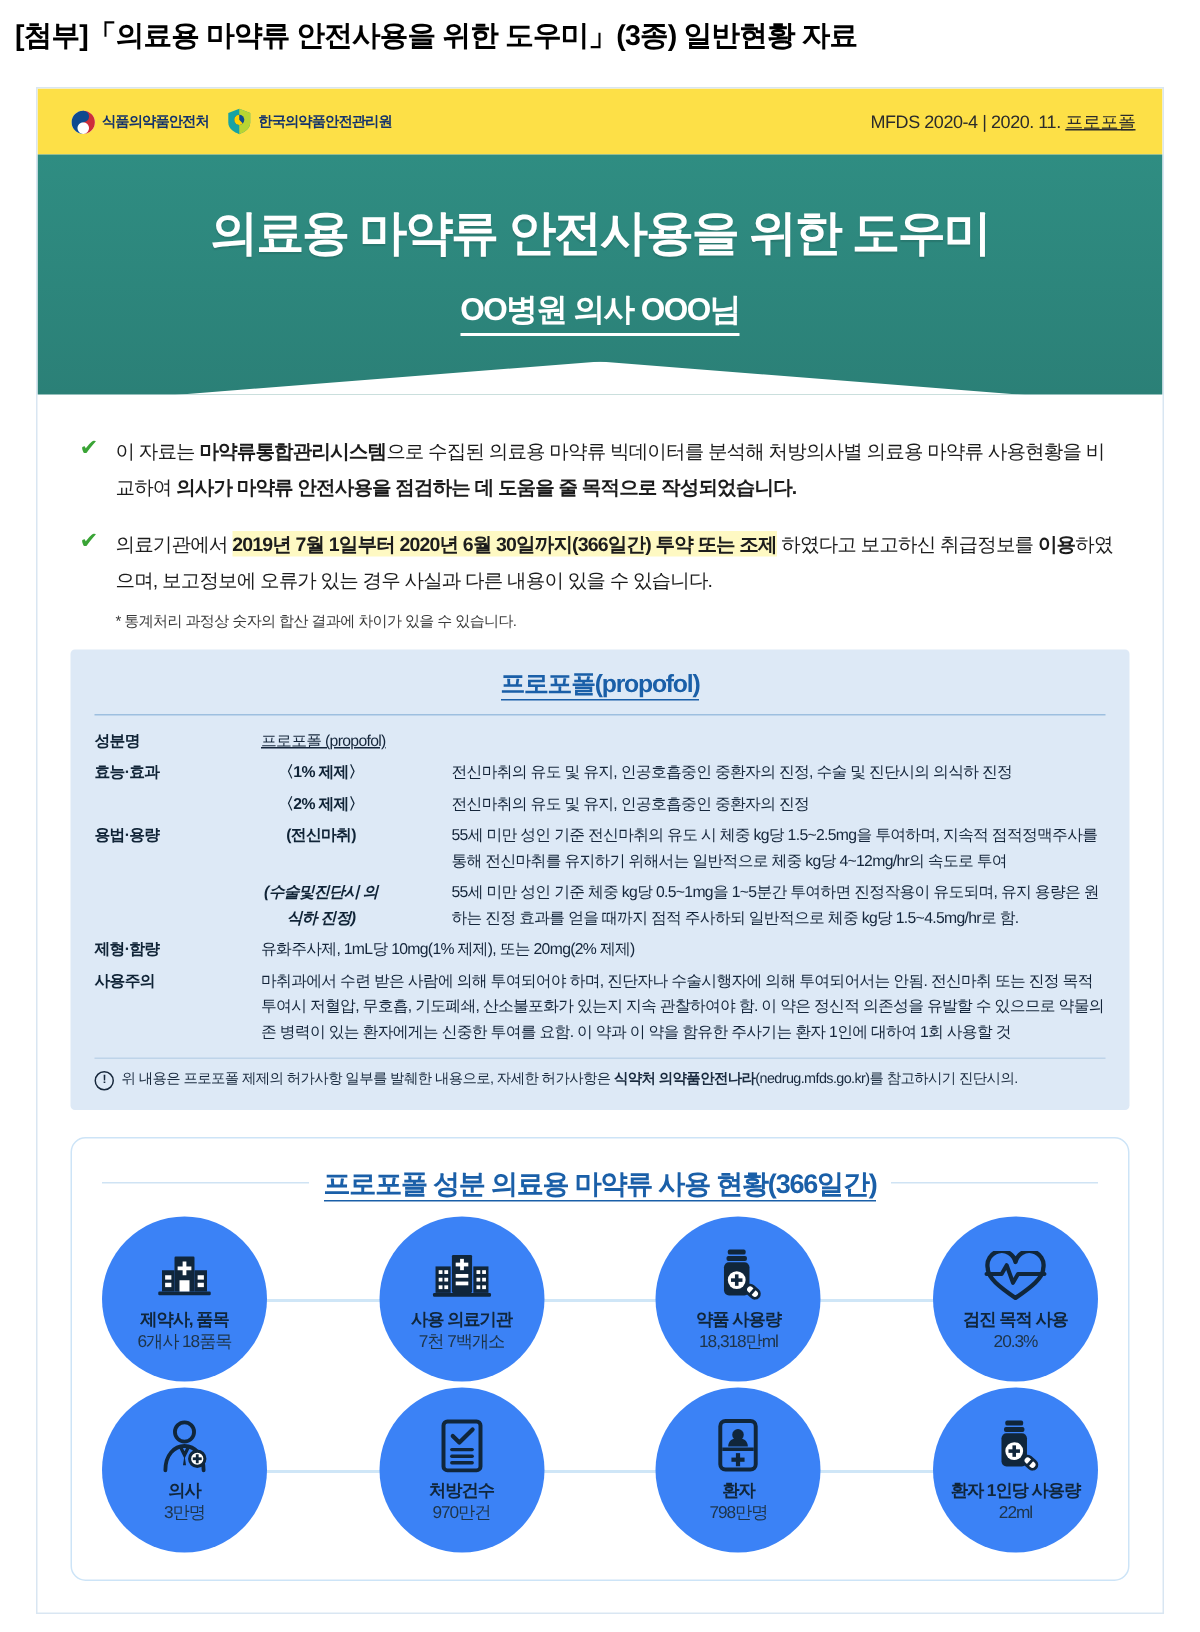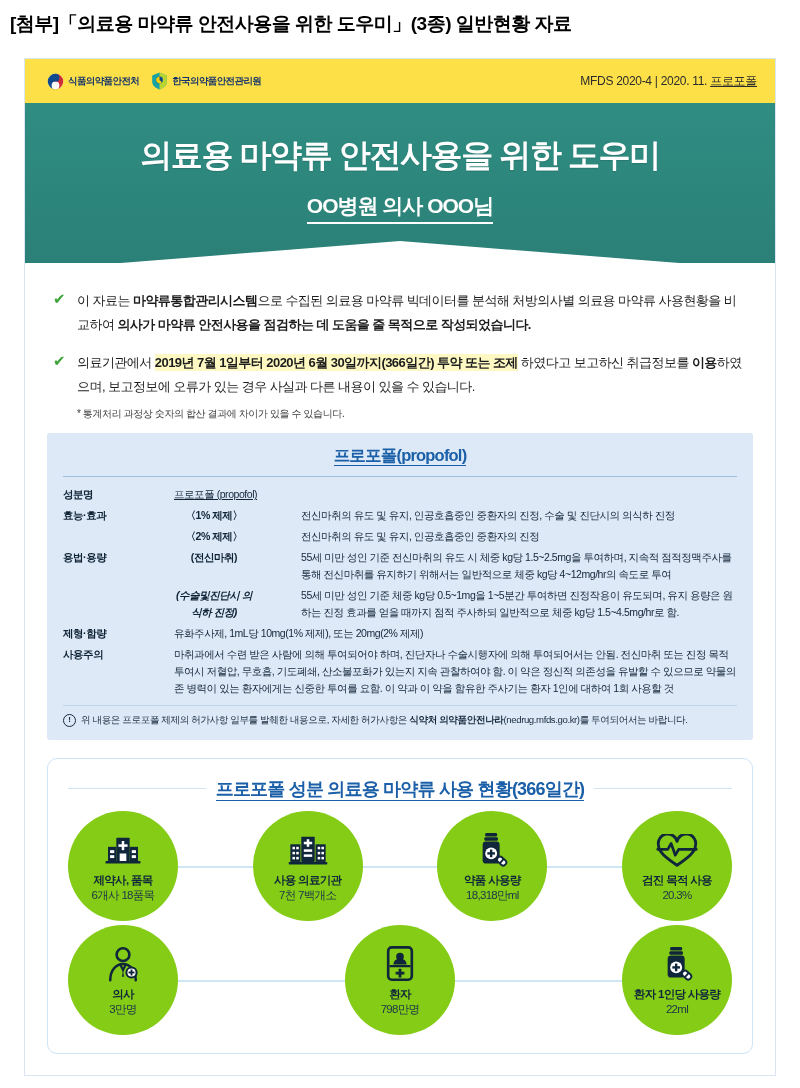--- a/index.html
+++ b/index.html
@@ -261,21 +261,21 @@
     height: 2px;
     background: #cfe6f7;
     z-index: 0;
   }
   .stat {
     position: relative;
     z-index: 1;
     width: 110px;
     height: 110px;
     border-radius: 50%;
-    background: #84cc16;
+    background: #3b82f6;
     display: flex;
     flex-direction: column;
     align-items: center;
     justify-content: center;
     text-align: center;
     flex: 0 0 auto;
   }
   .stat .ico {
     height: 40px;
     display: flex;
@@ -402,21 +402,21 @@
       <div class="val">유화주사제, 1mL당 10mg(1% 제제), 또는 20mg(2% 제제)</div>
     </div>
 
     <div class="row">
       <div class="lbl">사용주의</div>
       <div class="val">마취과에서 수련 받은 사람에 의해 투여되어야 하며, 진단자나 수술시행자에 의해 투여되어서는 안됨. 전신마취 또는 진정 목적 투여시 저혈압, 무호흡, 기도폐쇄, 산소불포화가 있는지 지속 관찰하여야 함. 이 약은 정신적 의존성을 유발할 수 있으므로 약물의존 병력이 있는 환자에게는 신중한 투여를 요함. 이 약과 이 약을 함유한 주사기는 환자 1인에 대하여 1회 사용할 것</div>
     </div>
 
     <div class="info-note">
       <span class="ic">!</span>
-      <span><span>위 내용은 프로포폴 제제의 허가사항 일부를 발췌한 내용으로, 자세한 허가사항은 </span><b>식약처 의약품안전나라</b><span>(nedrug.mfds.go.kr)를 투여되어서는 바랍니다.</span></span>
+      <span><span>위 내용은 프로포폴 제제의 허가사항 일부를 발췌한 내용으로, 자세한 허가사항은 </span><b>식약처 의약품안전나라</b><span>(nedrug.mfds.go.kr)를 참고하시기 진단시의.</span></span>
     </div>
   </div>
 
   <div class="stats">
     <div class="stats-head">
       <div class="line"></div>
       <div class="txt"><span>프로포폴 성분 의료용 마약류 사용 현황(366일간)</span></div>
       <div class="line"></div>
     </div>
 
@@ -529,20 +529,35 @@
             <g fill="#10263b">
               <rect x="28.9" y="27.5" width="2.2" height="7"></rect>
               <rect x="26.5" y="29.9" width="7" height="2.2"></rect>
             </g>
           </svg>
         </div>
         <div class="nm">의사</div>
         <div class="vl">3만명</div>
       </div>
 
+      <div class="stat">
+        <div class="ico">
+          <svg width="30" height="37" viewBox="0 0 34 42">
+            <rect x="3" y="3" width="28" height="37" rx="3" fill="none" stroke="#10263b" stroke-width="3"></rect>
+            <polyline points="10,14 15,19 25,9" fill="none" stroke="#10263b" stroke-width="3.2" stroke-linecap="round" stroke-linejoin="round"></polyline>
+            <g fill="#10263b">
+              <rect x="8" y="23" width="18" height="2.6" rx="1.3"></rect>
+              <rect x="8" y="28" width="18" height="2.6" rx="1.3"></rect>
+              <rect x="8" y="33" width="18" height="2.6" rx="1.3"></rect>
+            </g>
+          </svg>
+        </div>
+        <div class="nm">처방건수</div>
+        <div class="vl">970만건</div>
+      </div>
 
       <div class="stat">
         <div class="ico">
           <svg width="28" height="37" viewBox="0 0 32 42">
             <rect x="2.5" y="2.5" width="27" height="37" rx="4" fill="none" stroke="#10263b" stroke-width="3"></rect>
             <circle cx="16" cy="13" r="4.4" fill="#10263b"></circle>
             <path d="M8.5 22 C8.5 17.5 12 15.5 16 15.5 C20 15.5 23.5 17.5 23.5 22 Z" fill="#10263b"></path>
             <line x1="4" y1="24" x2="28" y2="24" stroke="#10263b" stroke-width="2.6"></line>
             <g fill="#10263b">
               <rect x="14.4" y="27" width="3.2" height="10"></rect>

